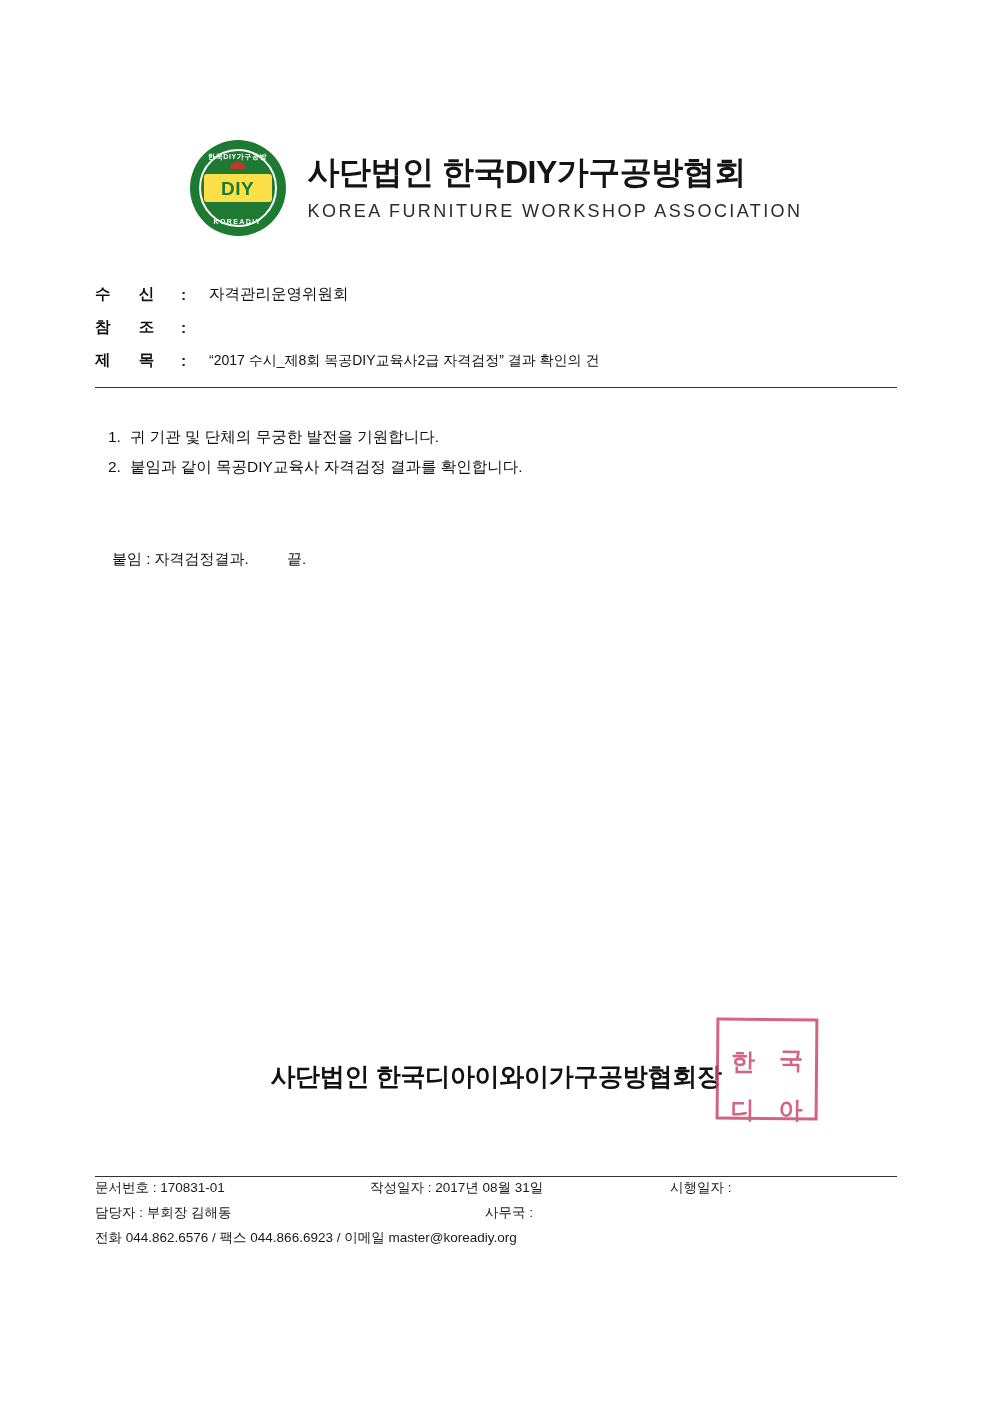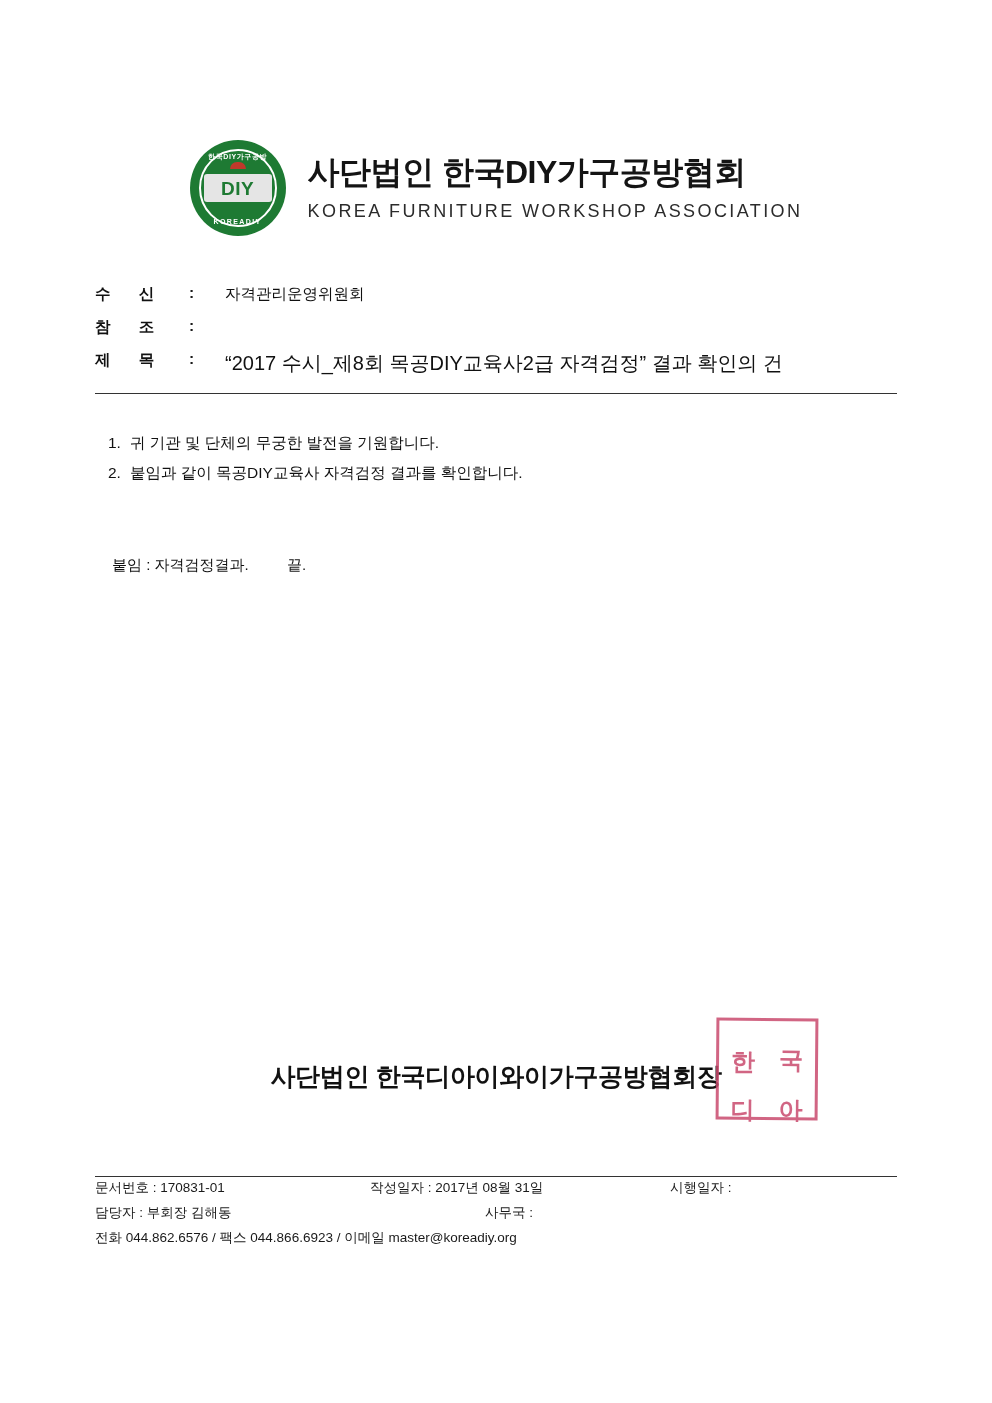--- a/index.html
+++ b/index.html
@@ -48,21 +48,21 @@
     inset: 9px;
     border-radius: 50%;
     border: 2px solid #ffffff;
   }
   .logo .diy-plate {
     position: absolute;
     left: 14px;
     right: 14px;
     top: 34px;
     height: 28px;
-    background: #e5e5e5;
+    background: #fde047;
     border-radius: 3px;
     display: flex;
     align-items: center;
     justify-content: center;
   }
   .logo .diy-text {
     color: #1e7a33;
     font-weight: bold;
     font-size: 19px;
     letter-spacing: 0.5px;
@@ -108,42 +108,41 @@
     white-space: nowrap;
   }
 
   
   .fields {
     margin: 48px 0 0 95px;
     width: 800px;
   }
   .field-row {
     display: flex;
-    align-items: flex-start;
+    align-items: center;
     margin-bottom: 12px;
     font-size: 15.5px;
-    gap: 8px;
   }
   .field-label {
     width: 86px;
     flex: 0 0 auto;
     font-weight: bold;
     letter-spacing: 12px;
     color: #111;
   }
   .field-colon {
     width: 14px;
     flex: 0 0 auto;
     font-weight: bold;
   }
   .field-value {
     padding-left: 14px;
     color: #111;
   }
-  .field-value.subject { font-size: 20px; }
+  .field-value.subject { font-size: 14px; }
 
   .hr-main {
     margin: 16px 0 0 95px;
     width: 802px;
     border: 0;
     border-top: 1.6px solid #333;
   }
 
   
   .body-list {

